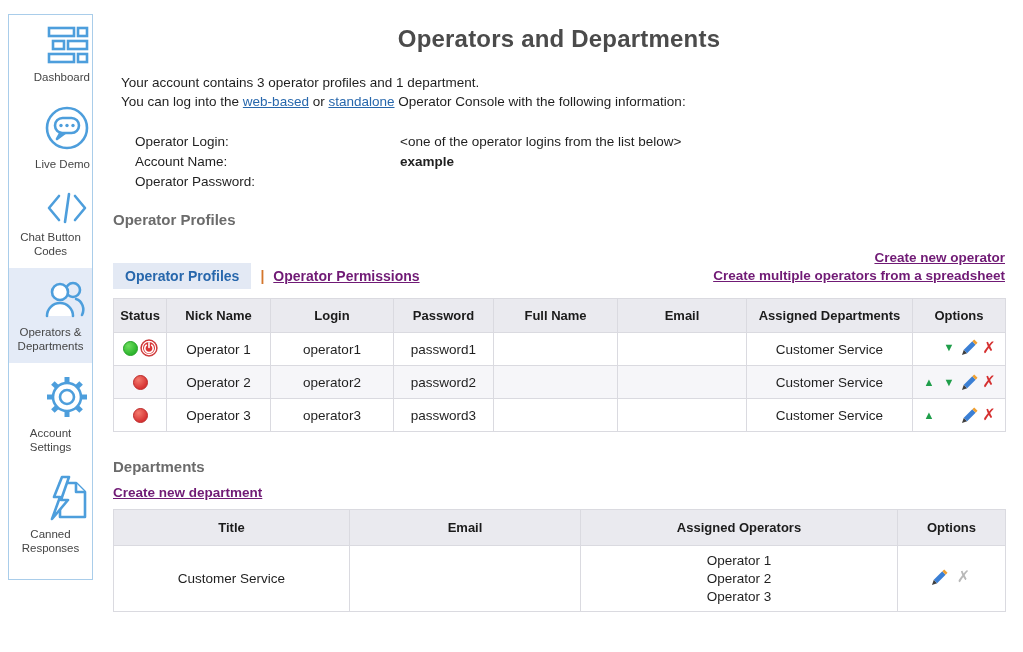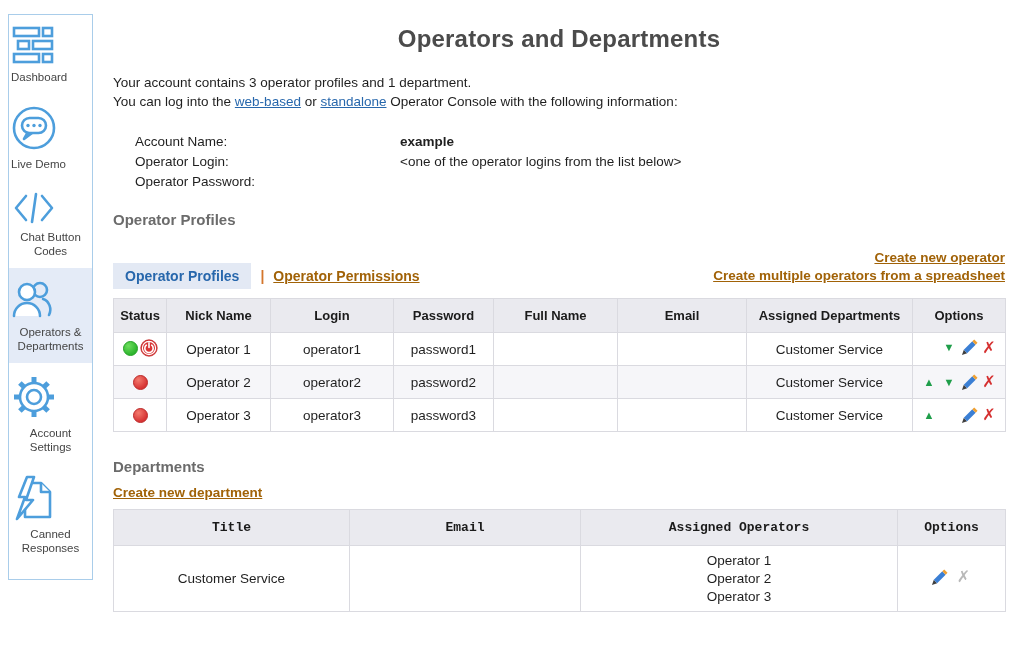--- a/index.html
+++ b/index.html
@@ -12,39 +12,39 @@
   }
   .page { position:relative; width:1023px; height:652px; }
 
   
   .sidebar {
     position:absolute; left:8px; top:14px; width:85px; height:566px;
     background:#fff; border:1px solid #a9cdea;
     display:flex; flex-direction:column;
   }
   .side-item {
-    display:flex; flex-direction:column; align-items:flex-start;
+    display:flex; flex-direction:column; align-items:flex-end;
     padding:11px 2px 10px 2px; cursor:pointer;
   }
   .side-item.selected { background:#e4ebf7; }
   .side-item .icon { margin-bottom:6px; line-height:0; }
   .side-item .lbl {
     font-size:11.5px; line-height:14px; color:#454545; text-align:center;
   }
   .blue-stroke { stroke:#4d9edc; fill:none; stroke-width:2.6; }
 
   
   .main { position:absolute; left:113px; top:0; width:892px; }
   .page-title {
     text-align:center; font-size:24px; color:#4b4b4b; font-weight:700;
     margin-top:25px; letter-spacing:0.2px;
   }
-  .intro { margin-top:20px; line-height:19px; font-size:13.5px; color:#1f1f1f; }
+  .intro { margin-top:20px; line-height:19px; font-size:13.5px; color:#1f1f1f;margin-left:8px; }
   a, .link { color:#2767ac; text-decoration:underline; cursor:pointer; }
-  .blink { font-weight:bold; color:#a16207; text-decoration:underline; cursor:pointer; }
+  .blink { font-weight:bold; color:#701a75; text-decoration:underline; cursor:pointer; }
 
   .creds { margin:21px 0 0 22px; }
   .cred-row { display:flex; line-height:20px; }
   .cred-label { width:265px; color:#1f1f1f; }
   .cred-value { color:#1f1f1f; }
   .cred-value.bold { font-weight:bold; }
 
   .note { margin-top:30px; color:#1f1f1f; }
 
   .section-heading { margin-top:19px; font-size:15px; font-weight:bold; color:#6b6b6b; }
@@ -74,21 +74,21 @@
   .status-wrap { display:inline-flex; align-items:center; gap:2px; }
 
   .opts { display:inline-flex; align-items:center; justify-content:center; gap:2px; }
   .opt-slot { width:18px; height:18px; display:inline-flex; align-items:center; justify-content:center; cursor:pointer; }
   .opt-slot.empty { cursor:default; }
   .tri { font-size:11px; color:#1f9e4a; line-height:1; }
   .xdel { color:#d53030; font-weight:bold; font-size:16px; font-family:"DejaVu Sans", sans-serif; line-height:1; }
   .xdel.disabled { color:#b9b9b9; font-weight:normal; cursor:default; }
 
   .dept-table td { height:66px; }
-  .dept-table th { height:36px;font-family:Liberation Mono, monospace; }
+  .dept-table th { height:36px; }
   .ops-list { line-height:18px; }
   .dept-create { margin-top:10px; display:inline-block; font-size:13.5px; }
 </style>
 </head>
 <body>
 
 <div class="page">
 
   <div class="sidebar">
 
@@ -187,26 +187,26 @@
 
     <div class="page-title">Operators and Departments</div>
 
     <div class="intro">
       <div>Your account contains 3 operator profiles and 1 department.</div>
       <div><span>You can log into the </span><a class="link">web-based</a><span> or </span><a class="link">standalone</a><span> Operator Console with the following information:</span></div>
     </div>
 
     <div class="creds">
       <div class="cred-row">
+        <span class="cred-label">Operator Login:</span>
+        <span class="cred-value">&lt;one of the operator logins from the list below&gt;</span>
+      </div>
+      <div class="cred-row">
         <span class="cred-label">Account Name:</span>
         <span class="cred-value bold">example</span>
-      </div>
-      <div class="cred-row">
-        <span class="cred-label">Operator Login:</span>
-        <span class="cred-value">&lt;one of the operator logins from the list below&gt;</span>
       </div>
       <div class="cred-row">
         <span class="cred-label">Operator Password:</span>
       </div>
     </div>
 
 
     <div class="section-heading">Operator Profiles</div>
 
     <div class="tabbar">

